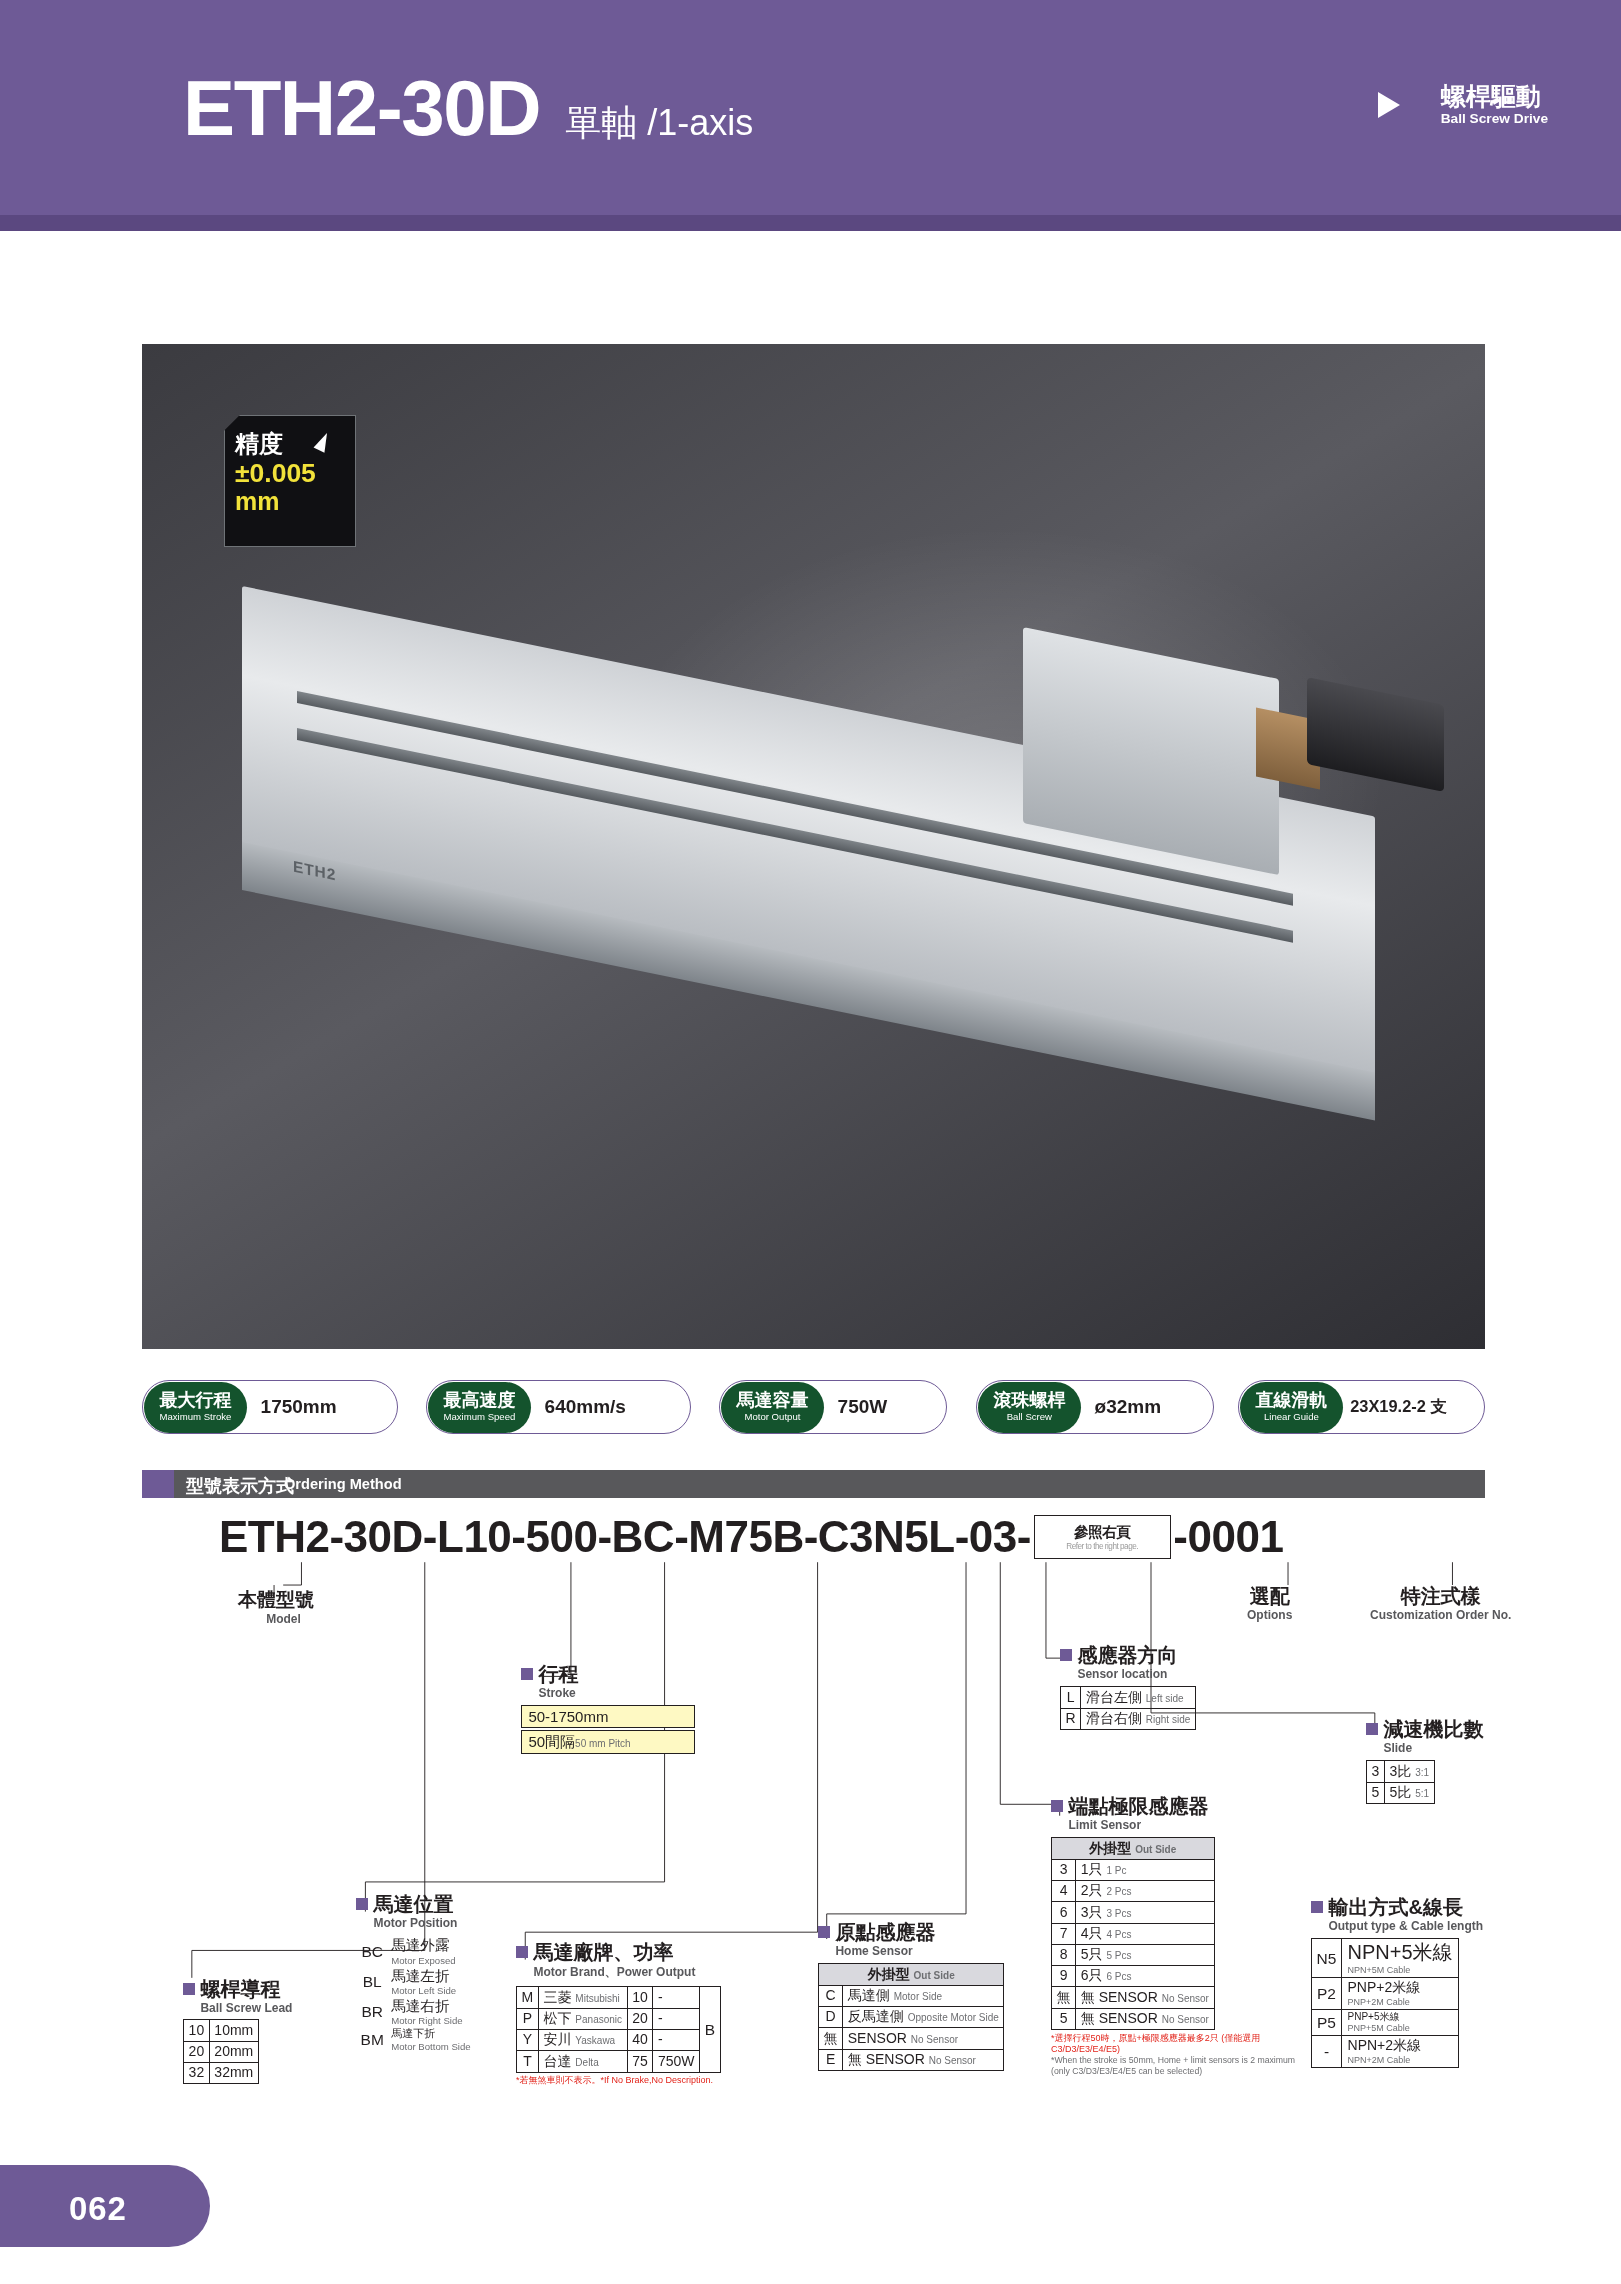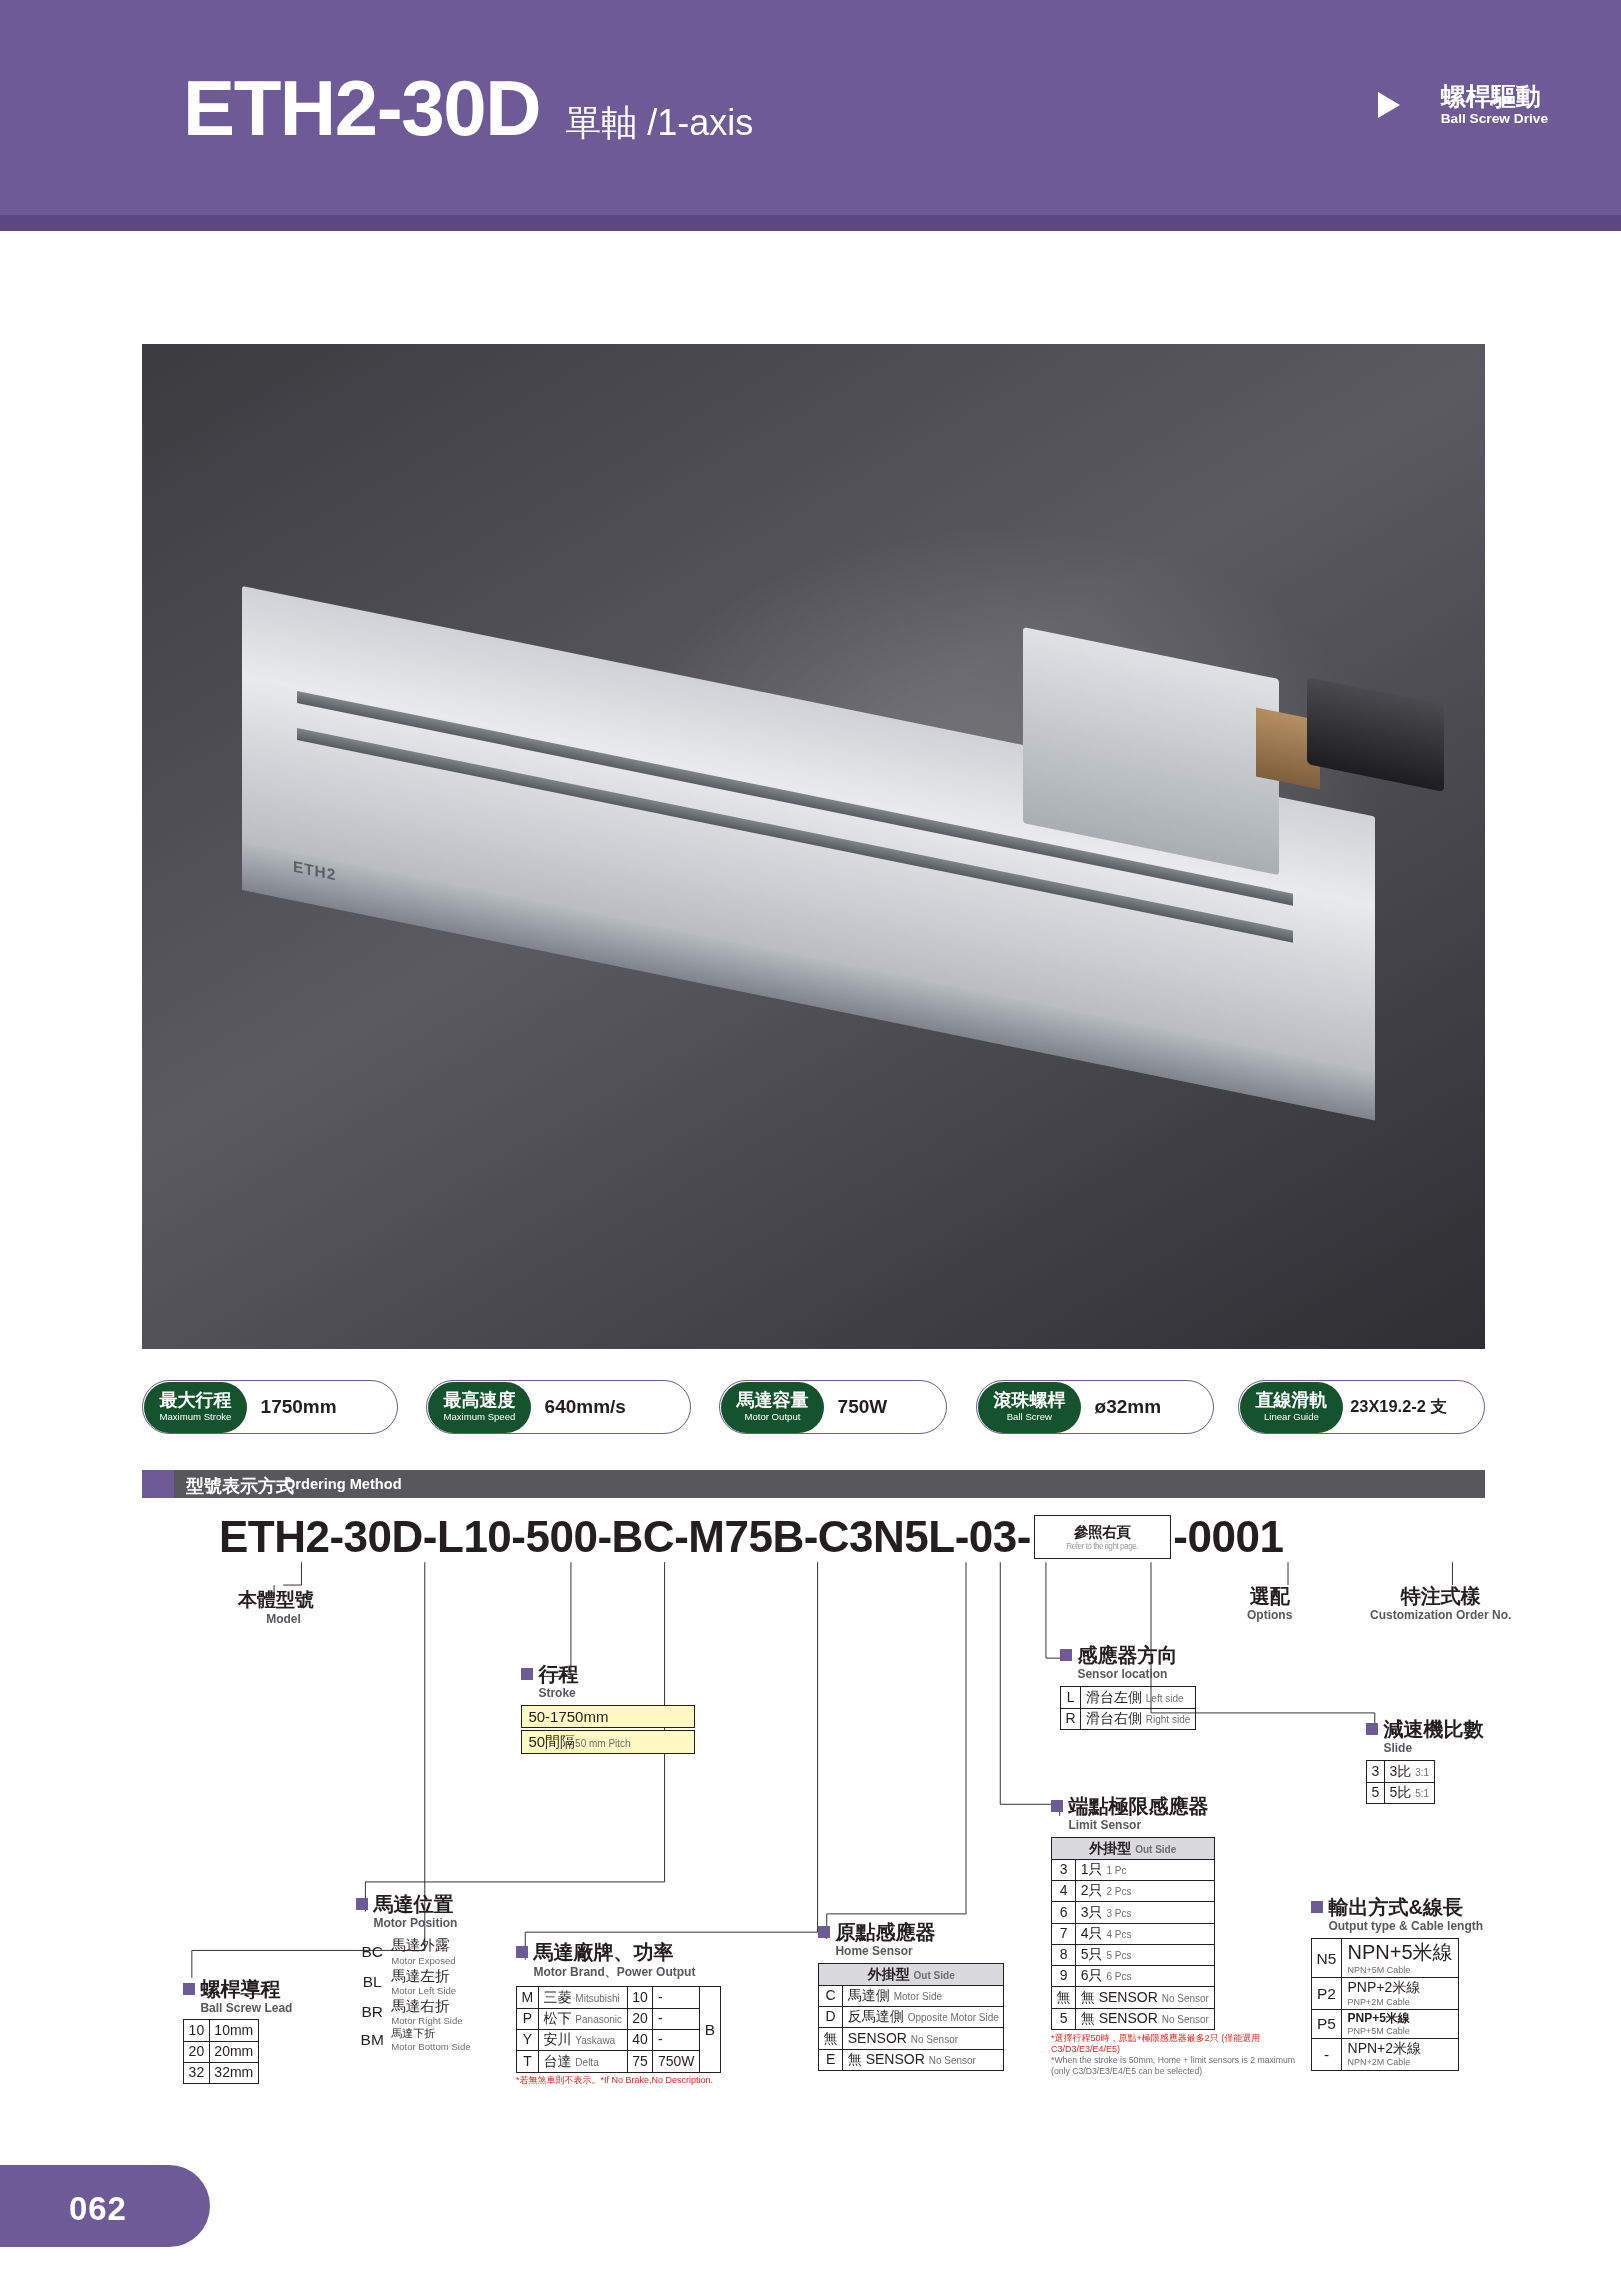--- a/index.html
+++ b/index.html
@@ -357,20 +357,26 @@
     <div class="rail-side"></div>
     <div class="rail-top"></div>
     <div class="rail-groove1"></div>
     <div class="rail-groove2"></div>
     <div class="rail-slider"></div>
     <div class="motor-coupler"></div>
     <div class="motor"></div>
   </div>
   <div class="rail-logo">ETH2</div>
 
+  <div class="badge-acc">
+    <div class="arrow"></div>
+    <div class="l1">精度</div>
+    <div class="l2">±0.005</div>
+    <div class="l3">mm</div>
+  </div>
 </div>
 
 <div class="pills">
   <div class="pill" style="left:0px;width:256px;">
     <div class="pill-cap">
       <div class="cn">最大行程</div>
       <div class="en">Maximum Stroke</div>
     </div>
     <div class="pill-val">1750mm</div>
   </div>
@@ -702,21 +708,21 @@
     <tr>
       <td class="code" style="font-size:15.5px;">P2</td>
       <td style="padding:0.9px 5.5px;">
         <div style="font-size:14px;">PNP+2米線</div>
         <div style="font-size:9px;color:#6d6e71;">PNP+2M Cable</div>
       </td>
     </tr>
     <tr>
       <td class="code" style="font-size:15.5px;">P5</td>
       <td style="padding:0.9px 5.5px;">
-        <div style="font-size:12px;font-weight:bold;">PNP+5米線</div>
+        <div style="font-size:10px;">PNP+5米線</div>
         <div style="font-size:9px;color:#6d6e71;">PNP+5M Cable</div>
       </td>
     </tr>
     <tr>
       <td class="code" style="font-size:15.5px;">-</td>
       <td style="padding:0.9px 5.5px;">
         <div style="font-size:14px;">NPN+2米線</div>
         <div style="font-size:9px;color:#6d6e71;">NPN+2M Cable</div>
       </td>
     </tr>

